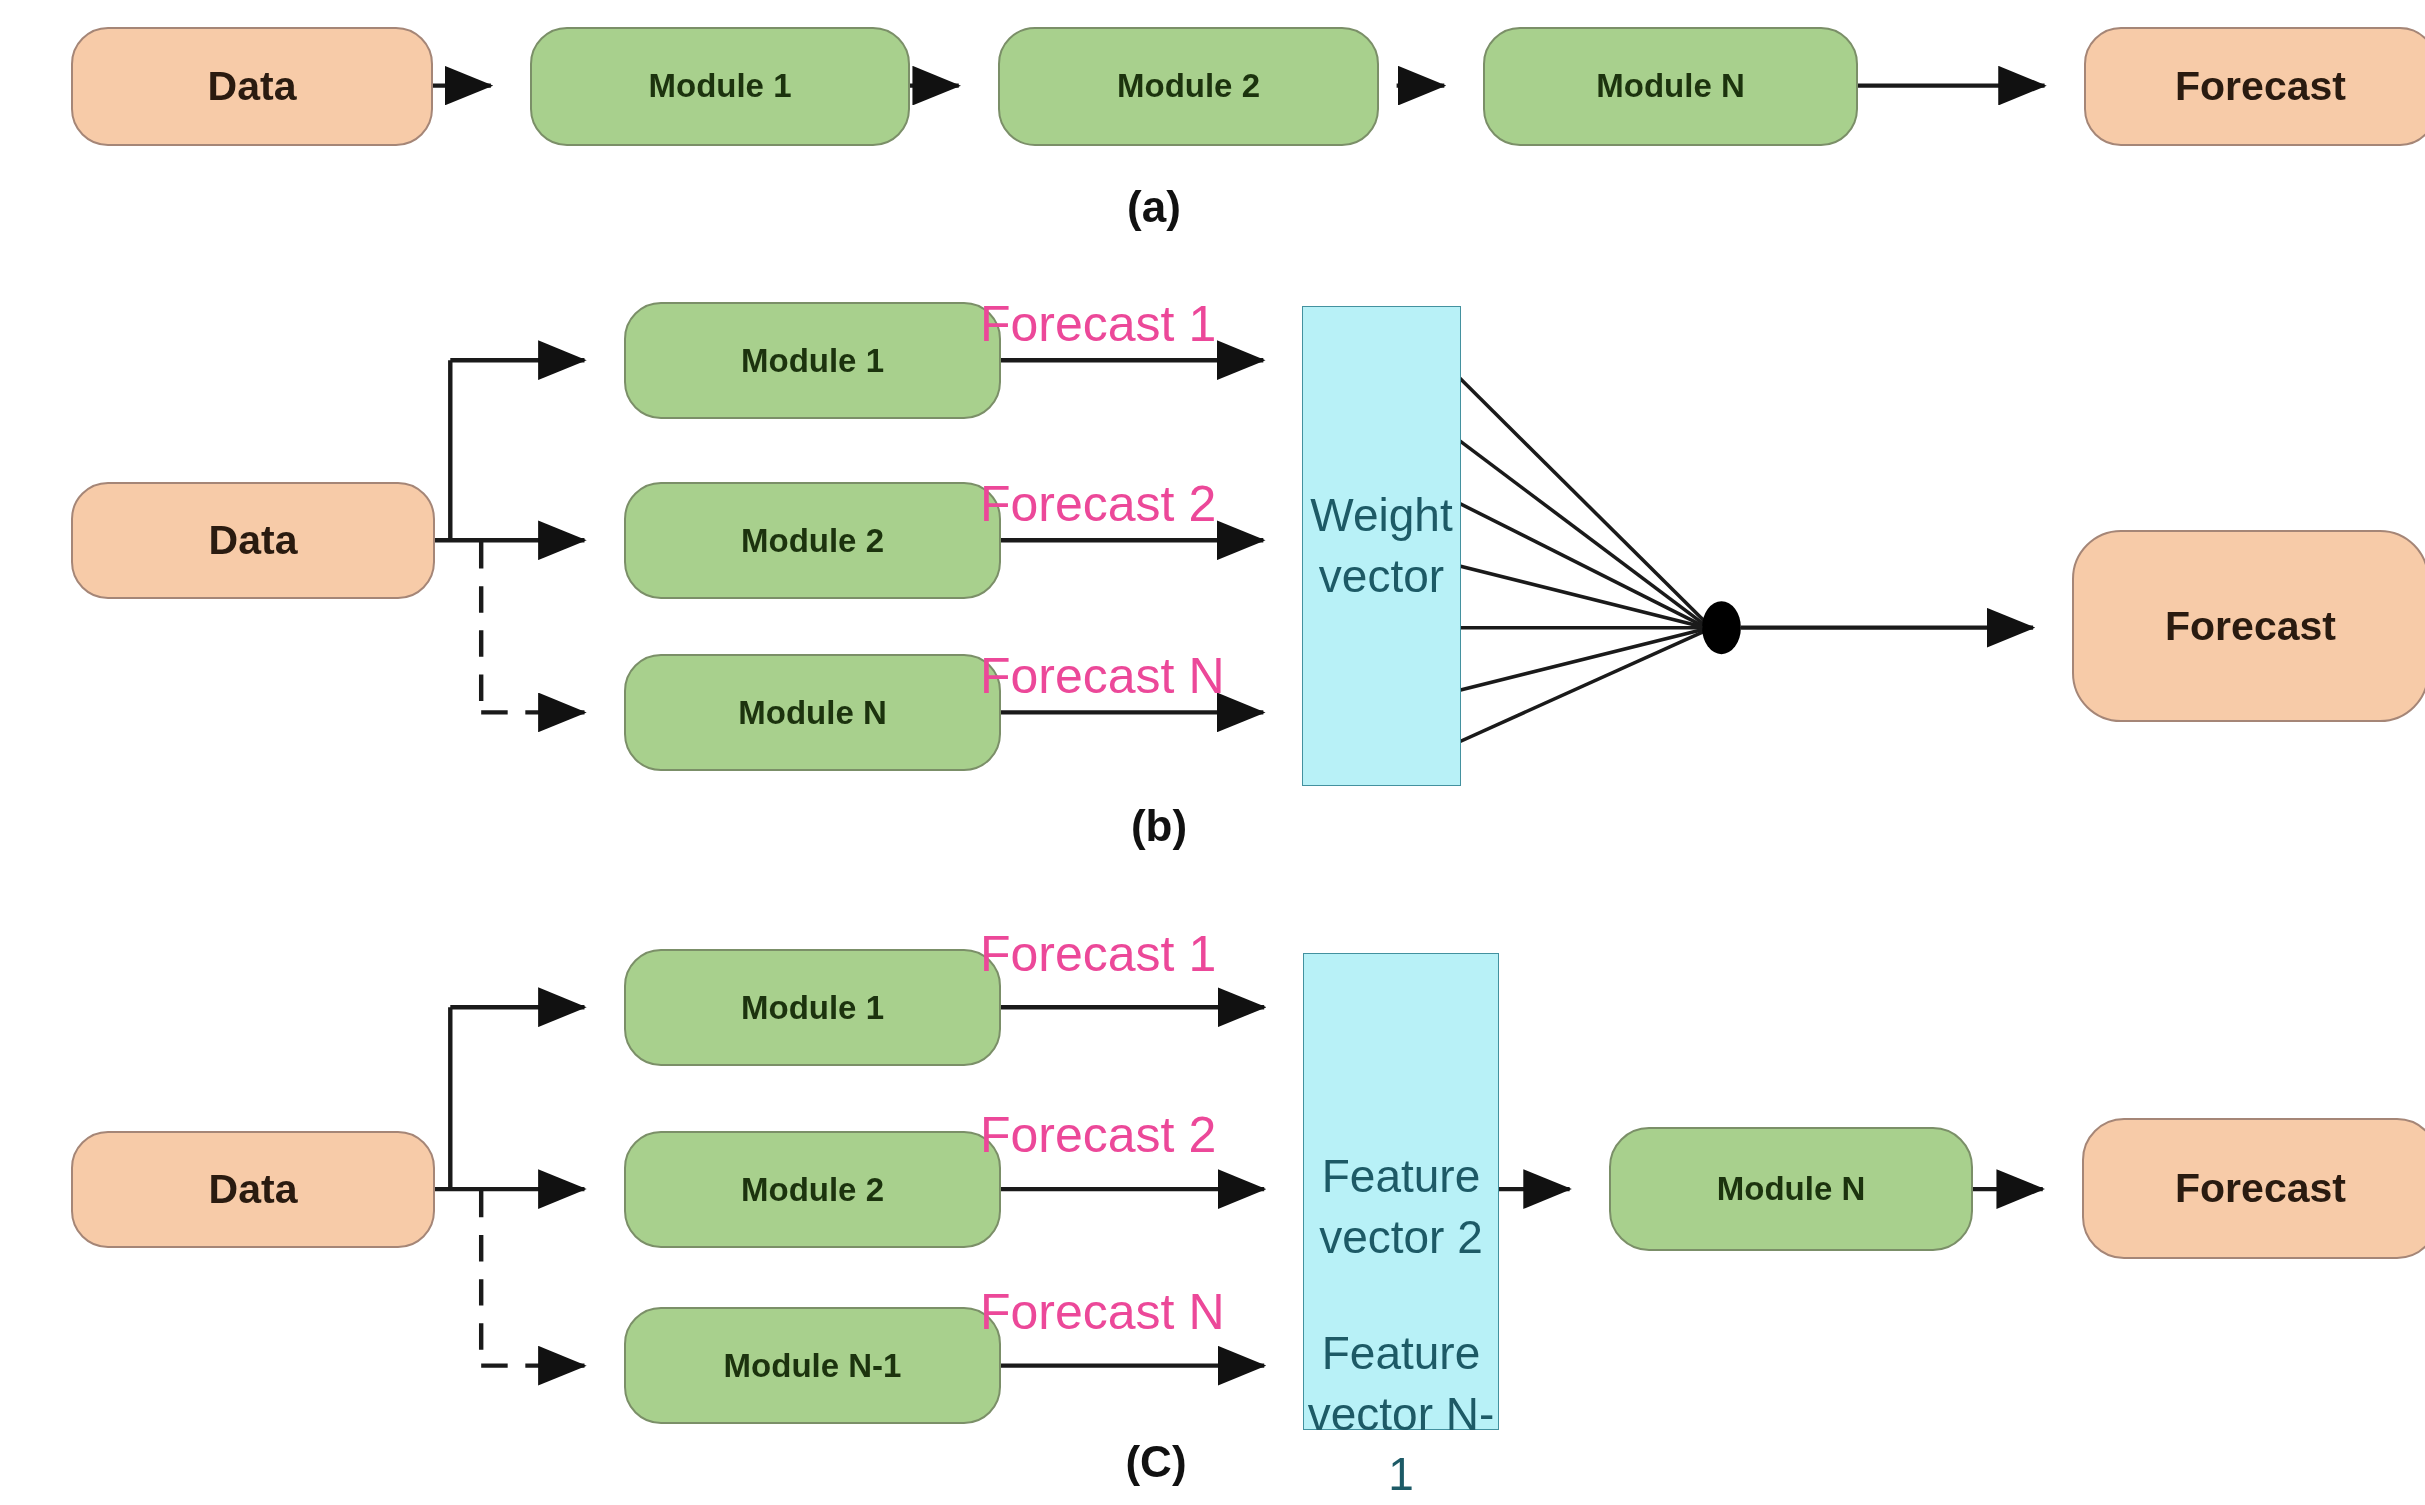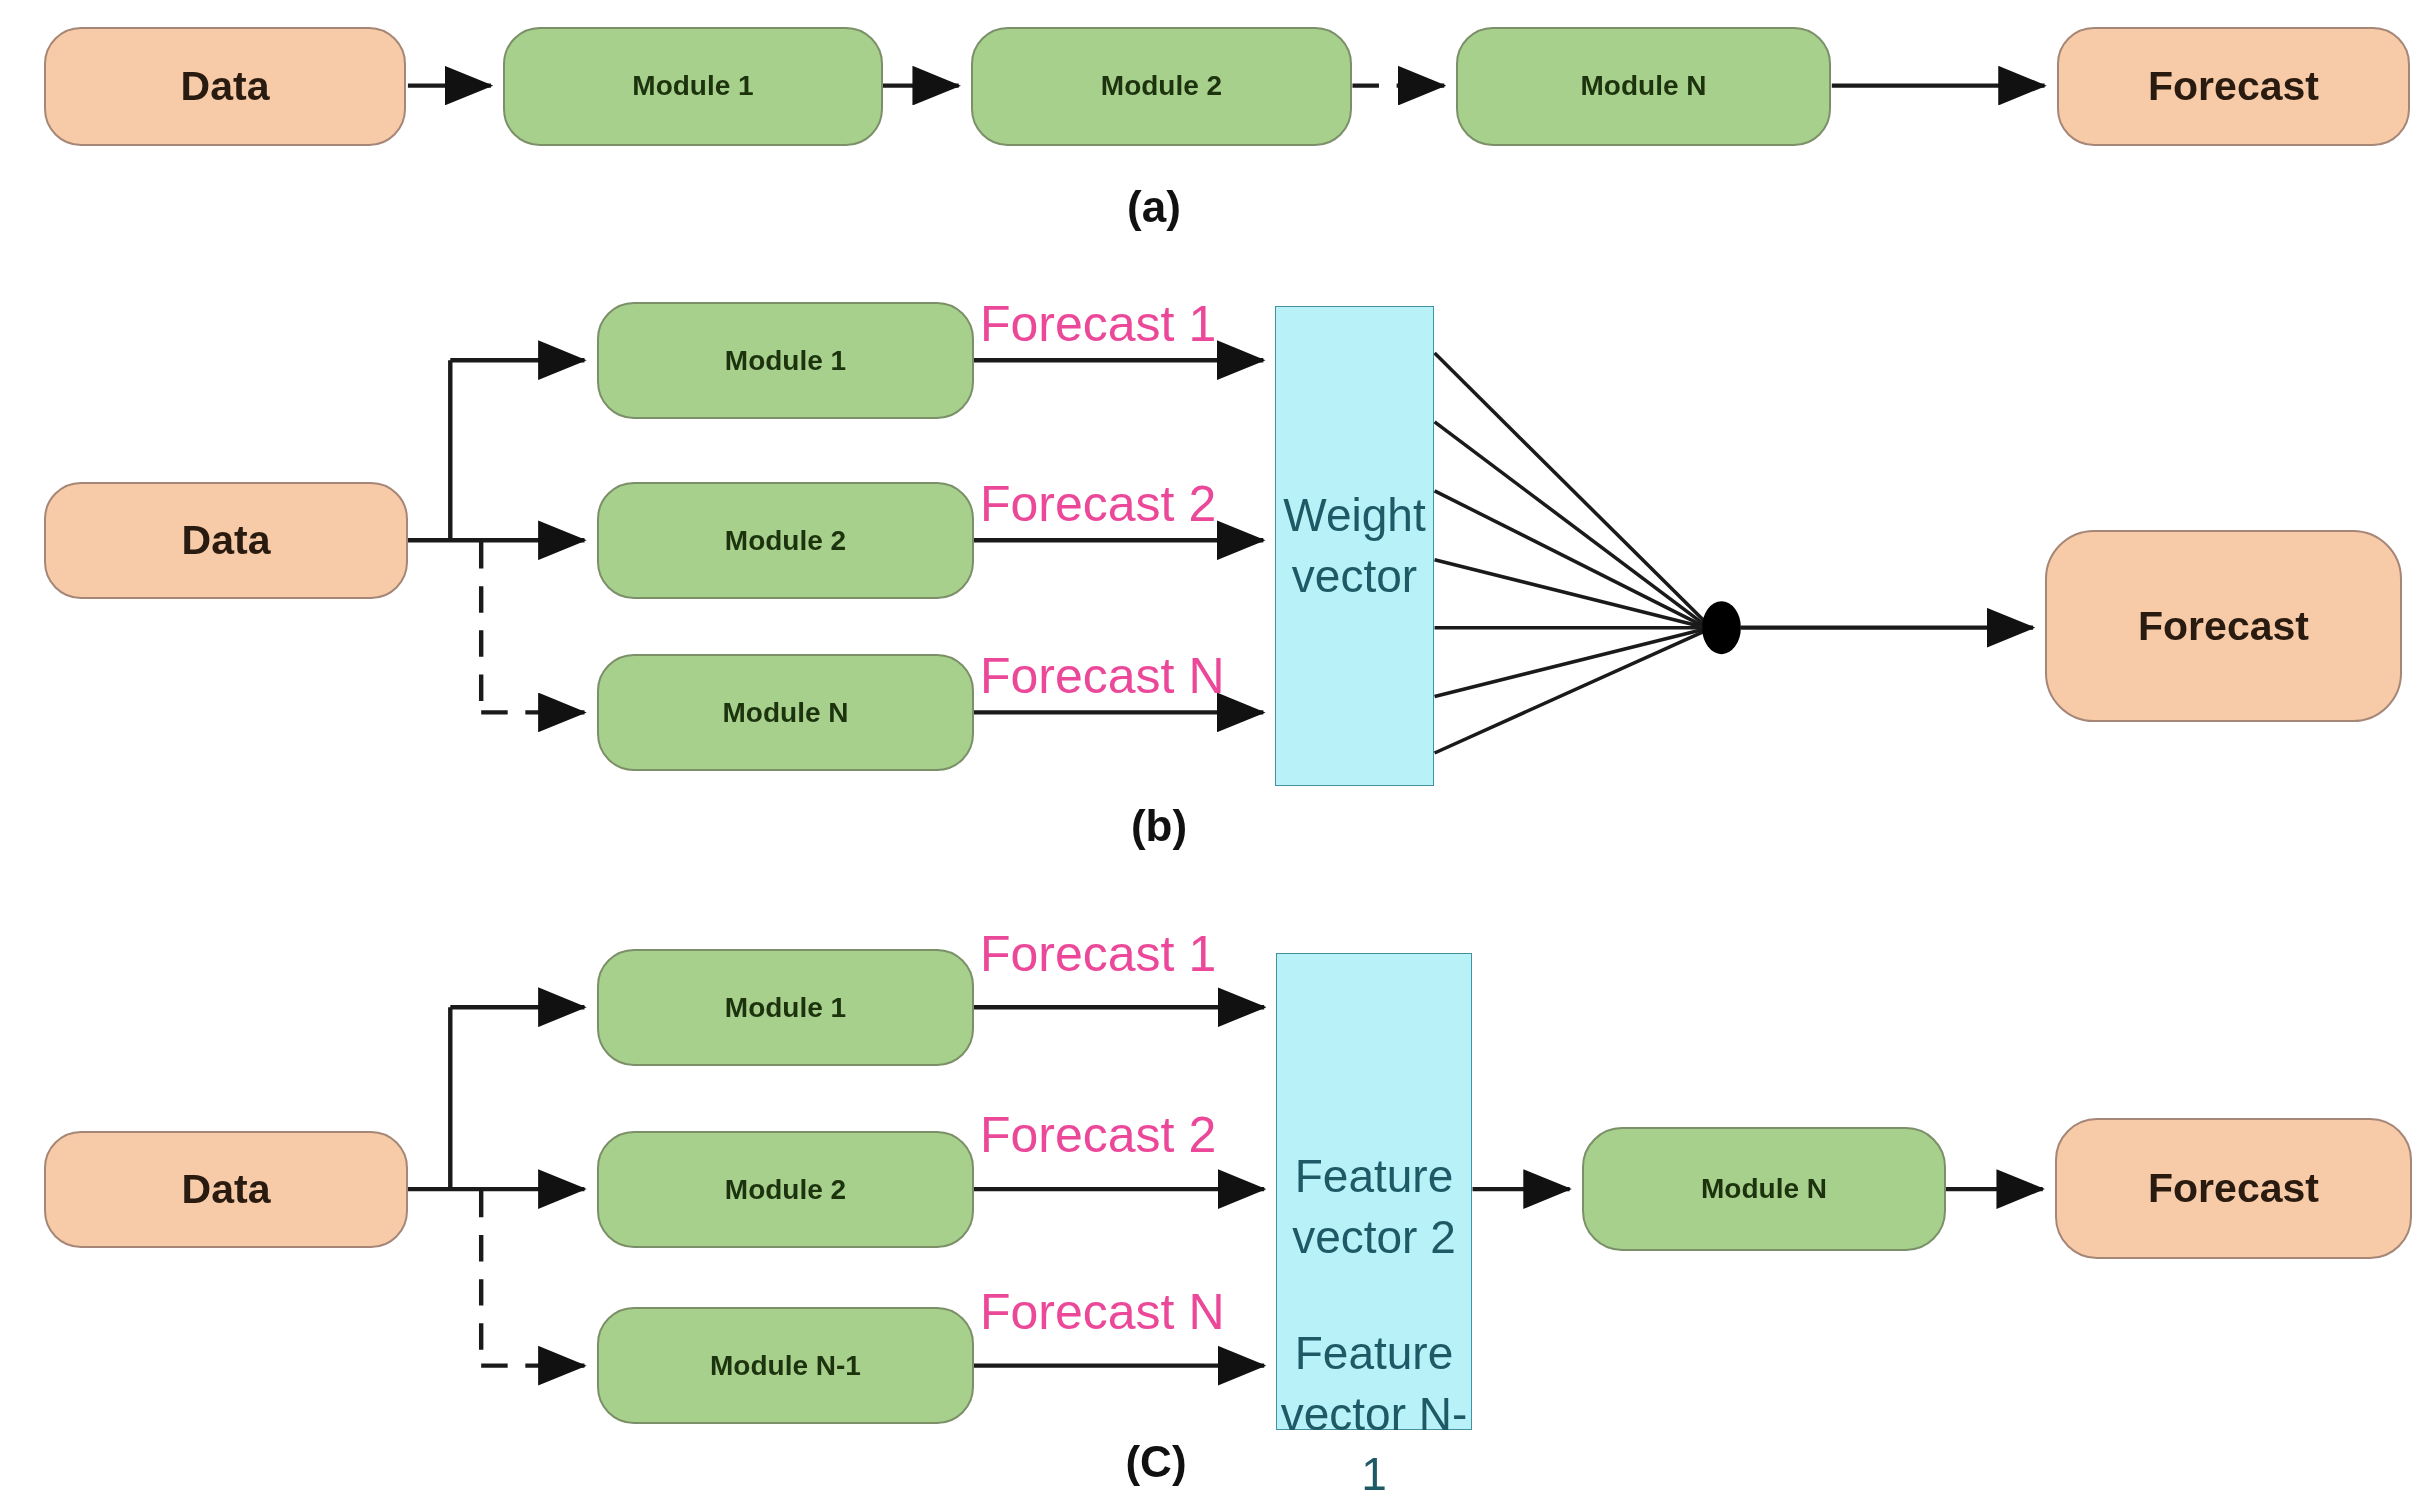--- a/index.html
+++ b/index.html
@@ -10,33 +10,34 @@
     font-family:"Liberation Sans", sans-serif;
     overflow:hidden;
   }
   svg.wires{position:absolute;left:0;top:0;z-index:1;}
   .node{
     position:absolute;
     display:flex;align-items:center;justify-content:center;
     box-sizing:border-box;
     text-align:center;
     z-index:2;
+    margin-left:27px;
   }
   .rounded{border-radius:37px;}
   .peach{
     background:#F7CBA8;
     border:2.6px solid #a58677;
     color:#2a1b10;
     font-weight:bold;font-size:41px;
   }
   .green{
     background:#A8D08D;
     border:2.6px solid #7b8f68;
     color:#1c330e;
-    font-weight:bold;font-size:28px;
+    font-weight:bold;font-size:33px;
   }
   .cyan{
     background:#B8F1F7;
     border:1.8px solid #43919f;
     color:#1d5a66;
     font-size:46px;line-height:1.32;
   }
   .cyan .inner-label{position:absolute;left:0;width:100%;text-align:center;}
   .edge-label{
     position:absolute;width:282px;text-align:left;

